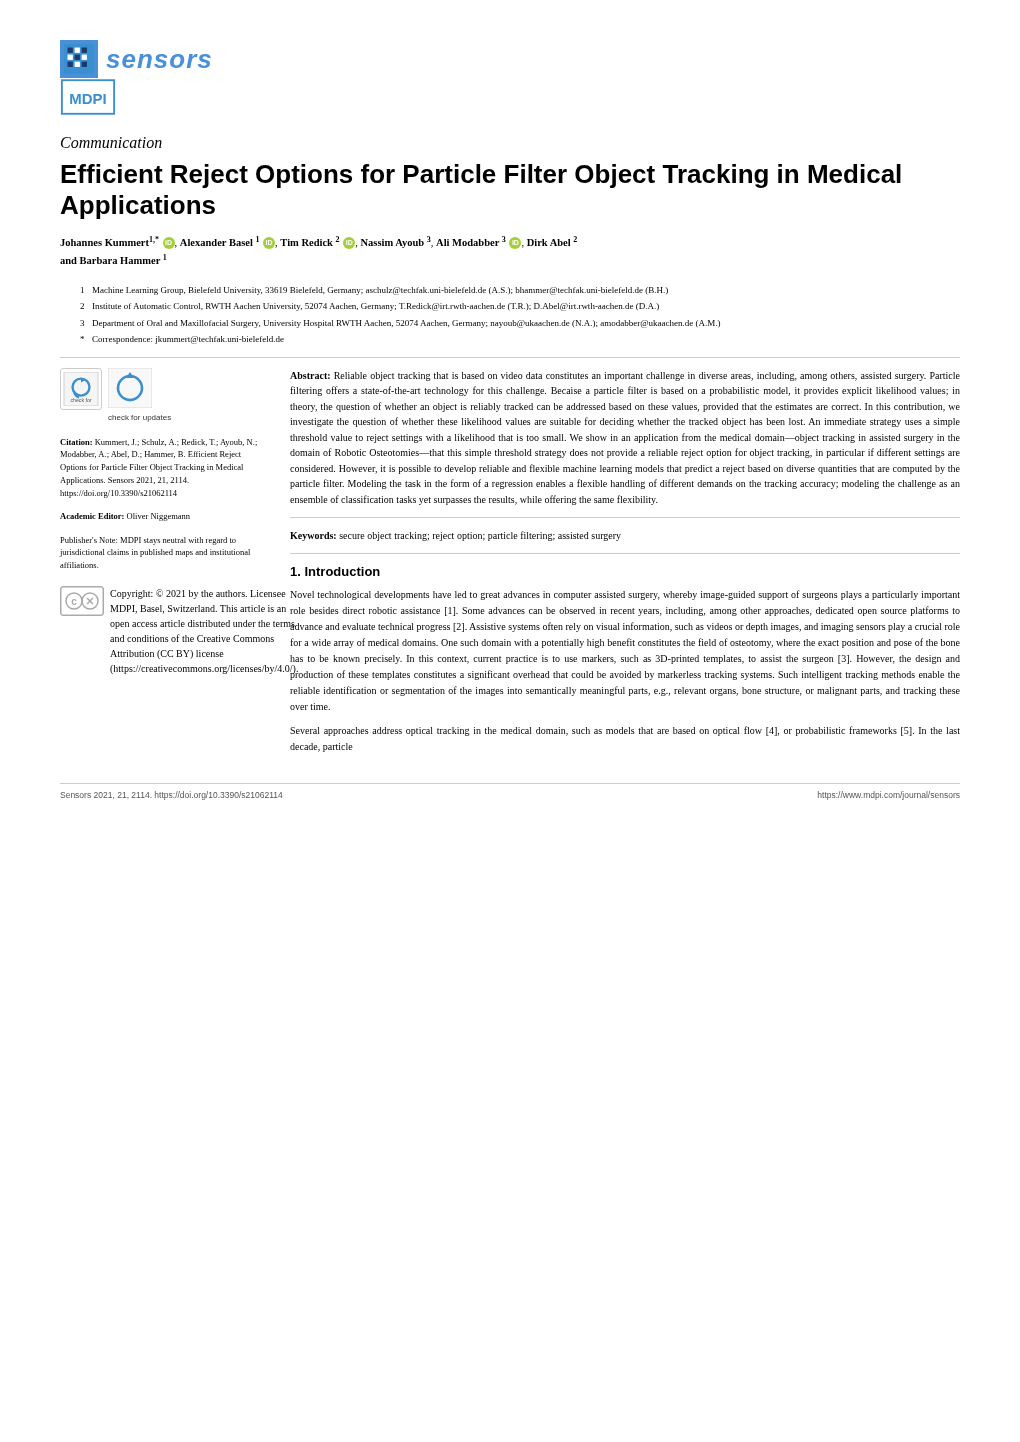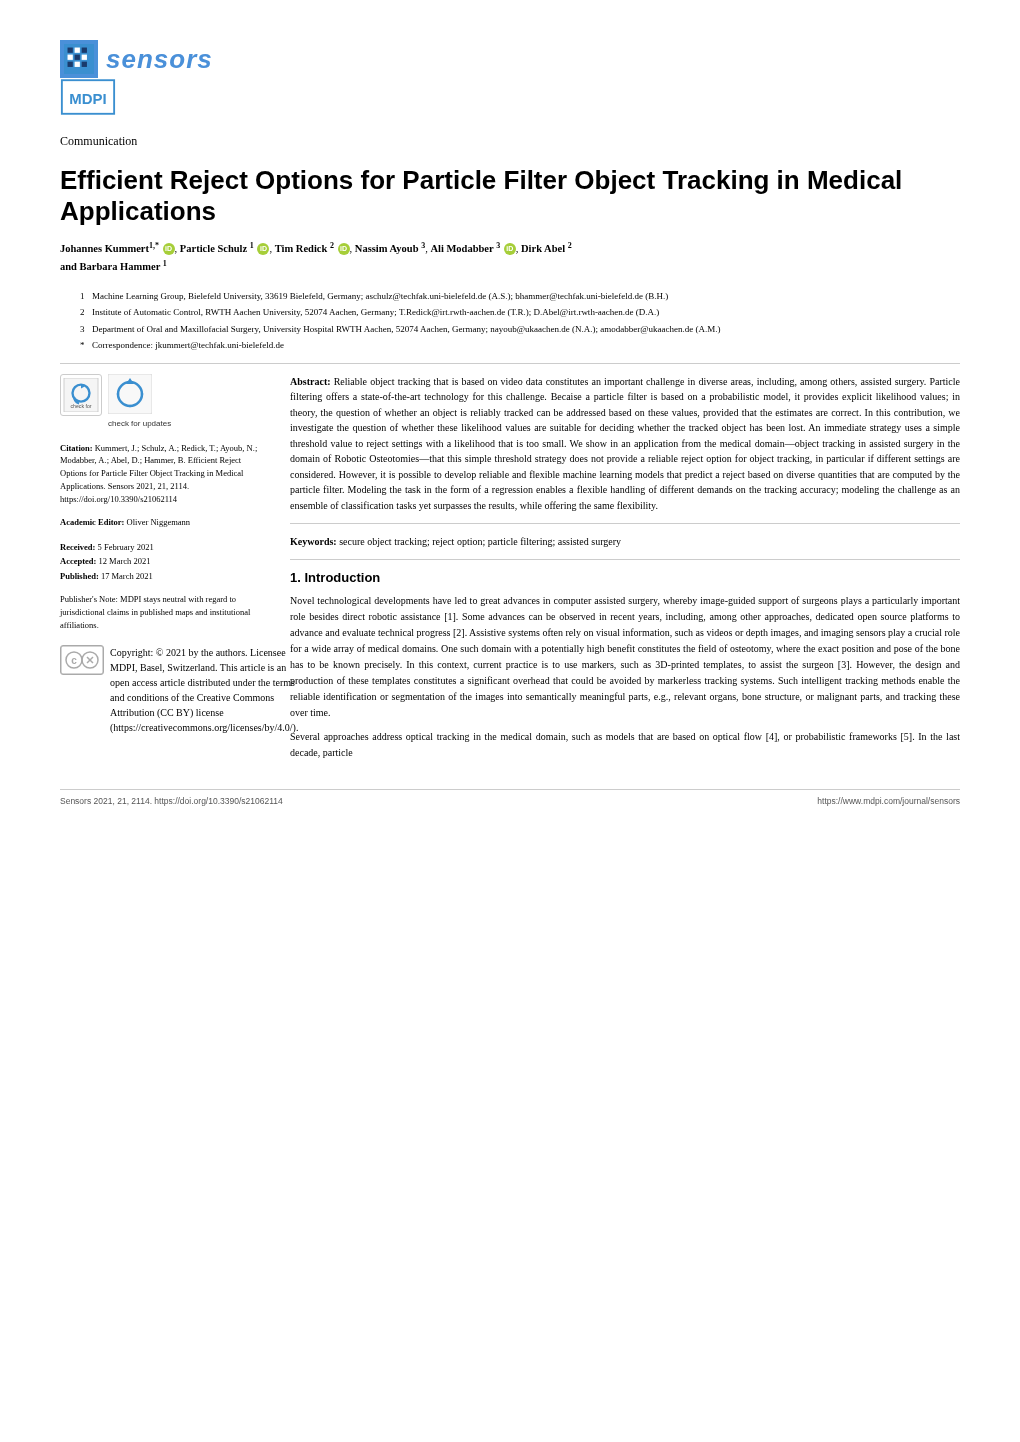--- a/index.html
+++ b/index.html
@@ -68,22 +68,23 @@
     }
     .left-col {
       width: 210px;
       flex-shrink: 0;
     }
     .right-col {
       flex: 1;
     }
 
     .section-label {
-      font-size: 12px;
-      margin-bottom: 16px;
+      font-style: italic;
+      font-size: 16px;
+      margin-bottom: 7px;
       color: #000;
     }
     h1.article-title {
       font-size: 26px;
       font-weight: bold;
       font-family: Arial, sans-serif;
       line-height: 1.2;
       margin-bottom: 12px;
       color: #000;
     }
@@ -289,21 +290,21 @@
   </div>
 
   <div>
     <p class="section-label">Communication</p>
     <h1 class="article-title">Efficient Reject Options for Particle Filter Object Tracking in Medical Applications</h1>
   </div>
 
   <div class="authors">
     <strong><span>Johannes Kummert</span><sup>1,*</sup></strong>
     <span class="orcid-icon">iD</span>,
-    <strong><span>Particle Schulz</span> <sup>1</sup></strong>
+    <strong><span>Alexander Basel</span> <sup>1</sup></strong>
     <span class="orcid-icon">iD</span>,
     <strong><span>Tim Redick</span> <sup>2</sup></strong>
     <span class="orcid-icon">iD</span>,
     <strong><span>Nassim Ayoub</span> <sup>3</sup></strong>,
     <strong><span>Ali Modabber</span> <sup>3</sup></strong>
     <span class="orcid-icon">iD</span>,
     <strong><span>Dirk Abel</span> <sup>2</sup></strong><br>
     <strong><span>and Barbara Hammer</span> <sup>1</sup></strong>
   </div>
 
@@ -364,28 +365,20 @@
       <div class="citation-box">
         <span class="label">Citation:</span>
         <span>Kummert, J.; Schulz, A.; Redick, T.; Ayoub, N.; Modabber, A.; Abel, D.; Hammer, B. Efficient Reject Options for Particle Filter Object Tracking in Medical Applications. Sensors 2021, 21, 2114. https://doi.org/10.3390/s21062114</span>
       </div>
 
       <div class="sidebar-meta">
         <span class="label">Academic Editor:</span>
         <span>Oliver Niggemann</span>
       </div>
 
-      <div class="sidebar-meta">
-        <span class="label">Received:</span>
-        <span>5 February 2021</span><br>
-        <span class="label">Accepted:</span>
-        <span>12 March 2021</span><br>
-        <span class="label">Published:</span>
-        <span>17 March 2021</span>
-      </div>
 
       <div class="publisher-note">
         <span class="label">Publisher's Note:</span>
         <span>MDPI stays neutral with regard to jurisdictional claims in published maps and institutional affiliations.</span>
       </div>
 
       <div class="cc-license">
         <div class="cc-badge">
           <svg width="42" height="28" viewBox="0 0 42 28">
             <rect width="42" height="28" fill="#fff" stroke="#aaa" stroke-width="1" rx="2"></rect>

